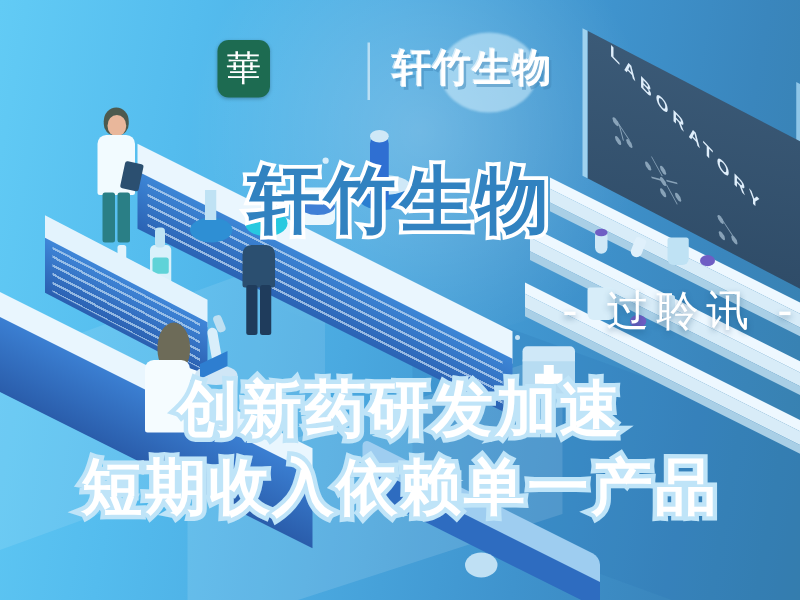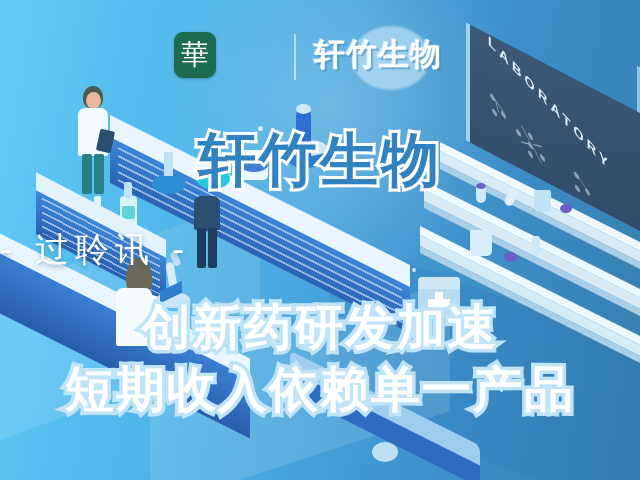--- a/index.html
+++ b/index.html
@@ -87,21 +87,21 @@
 
   
   .title-main{
     position:absolute;left:0;top:131px;width:100%;text-align:center;
     font-family:"DejaVu Sans",sans-serif;font-size:58px;font-weight:bold;
     color:#3182c0;letter-spacing:3px;line-height:1;
     -webkit-text-stroke:6px #ffffff;paint-order:stroke fill;
   }
 
   .subtitle{
-    position:absolute;left:0;top:232px;width:100%;text-align:left;
+    position:absolute;left:0;top:232px;width:100%;text-align:right;
     font-family:"DejaVu Sans",sans-serif;font-size:34px;color:#ffffff;
     letter-spacing:6px;line-height:1;
     text-shadow:0 2px 5px rgba(20,70,110,.45);
   }
 
   .headline{
     position:absolute;left:0;width:100%;text-align:center;
     font-family:"DejaVu Sans",sans-serif;font-weight:bold;color:#ffffff;
     line-height:1;
     -webkit-text-stroke:7px #bfe4f8;paint-order:stroke fill;

